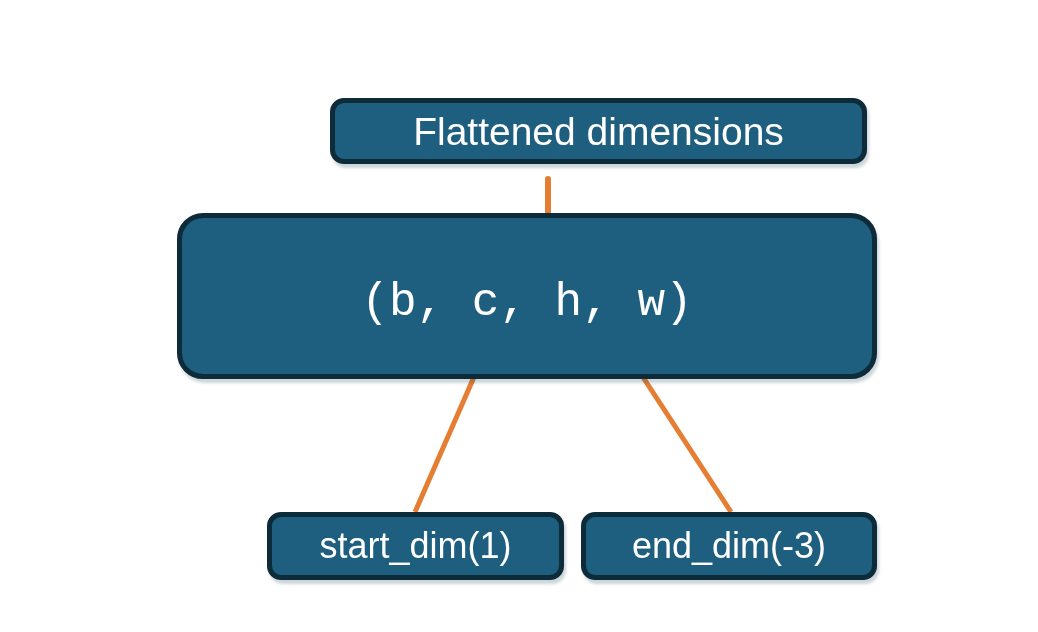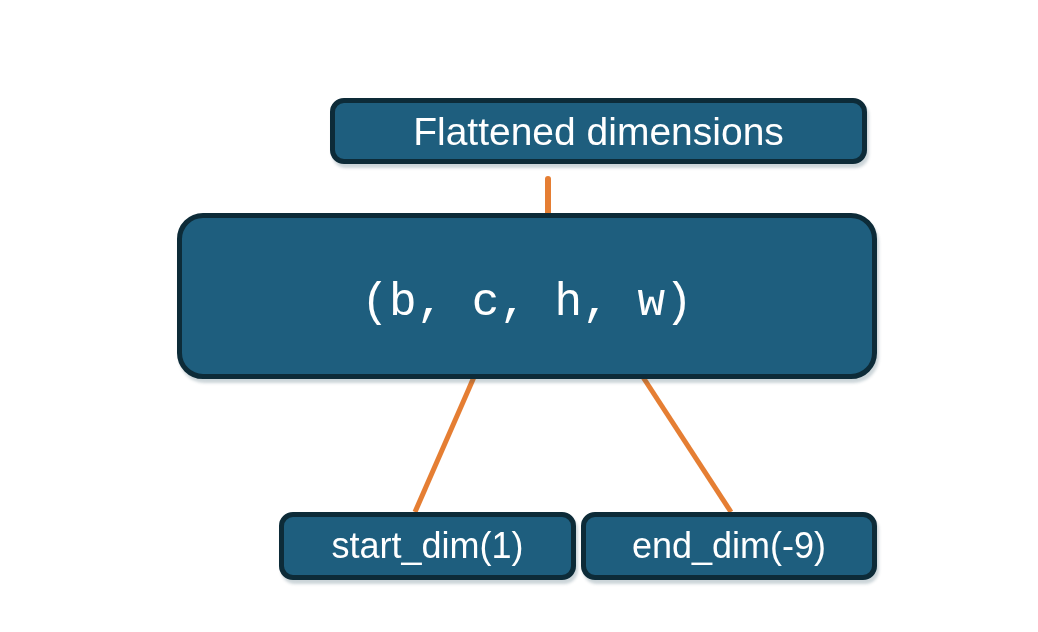--- a/index.html
+++ b/index.html
@@ -42,21 +42,20 @@
     left:177px;top:213px;width:700px;height:166px;
     border-radius:26px;
     font-size:46px;
     font-family:Liberation Mono, monospace;
   }
   .main-box .label{padding-top:14px;}
   .start-box{
     left:267px;top:512px;width:297px;height:68px;
     border-radius:14px;
     font-size:36px;
-    margin-left:12px;
   }
   .end-box{
     left:581px;top:512px;width:296px;height:68px;
     border-radius:14px;
     font-size:36px;
   }
   .connector-layer{
     position:absolute;
     left:0;top:0;width:1038px;height:632px;
     pointer-events:none;
@@ -104,16 +103,16 @@
 
   <div class="node main-box">
     <span class="label">(b, c, h, w)</span>
   </div>
 
   <div class="node start-box">
     <span class="label">start_dim(1)</span>
   </div>
 
   <div class="node end-box">
-    <span class="label">end_dim(-9)</span>
+    <span class="label">end_dim(-3)</span>
   </div>
 
 </div>
 
 </body></html>

